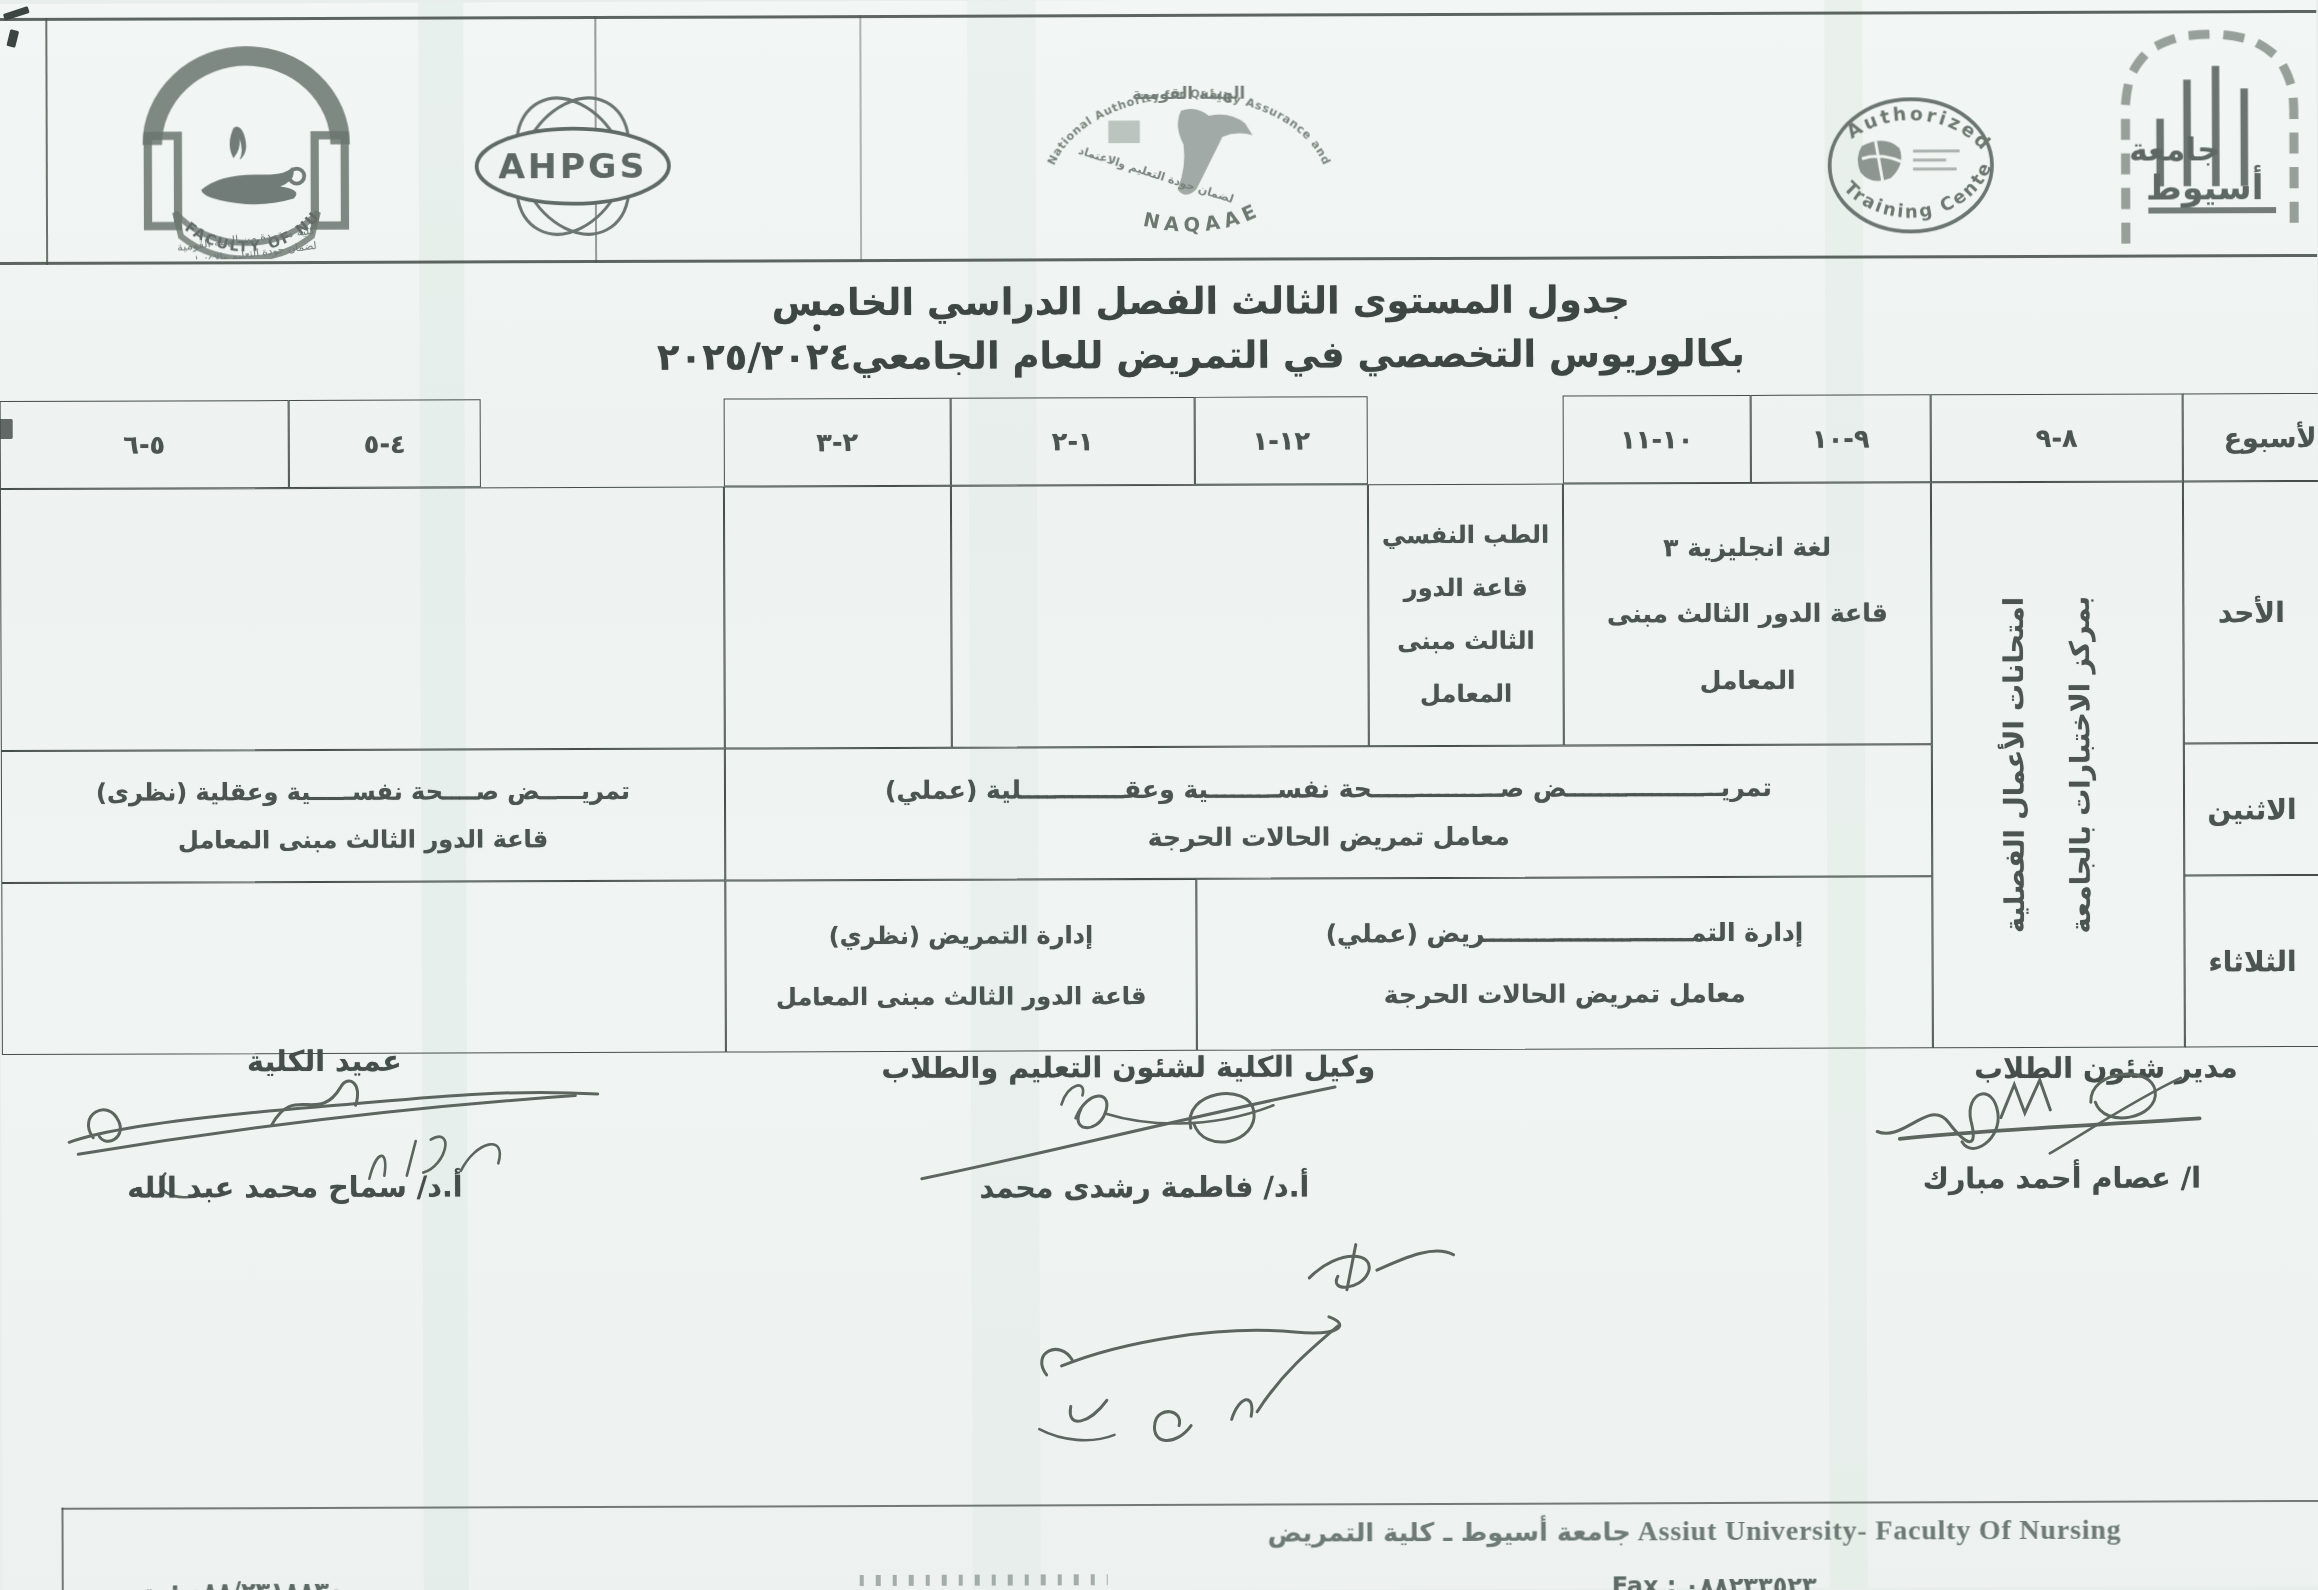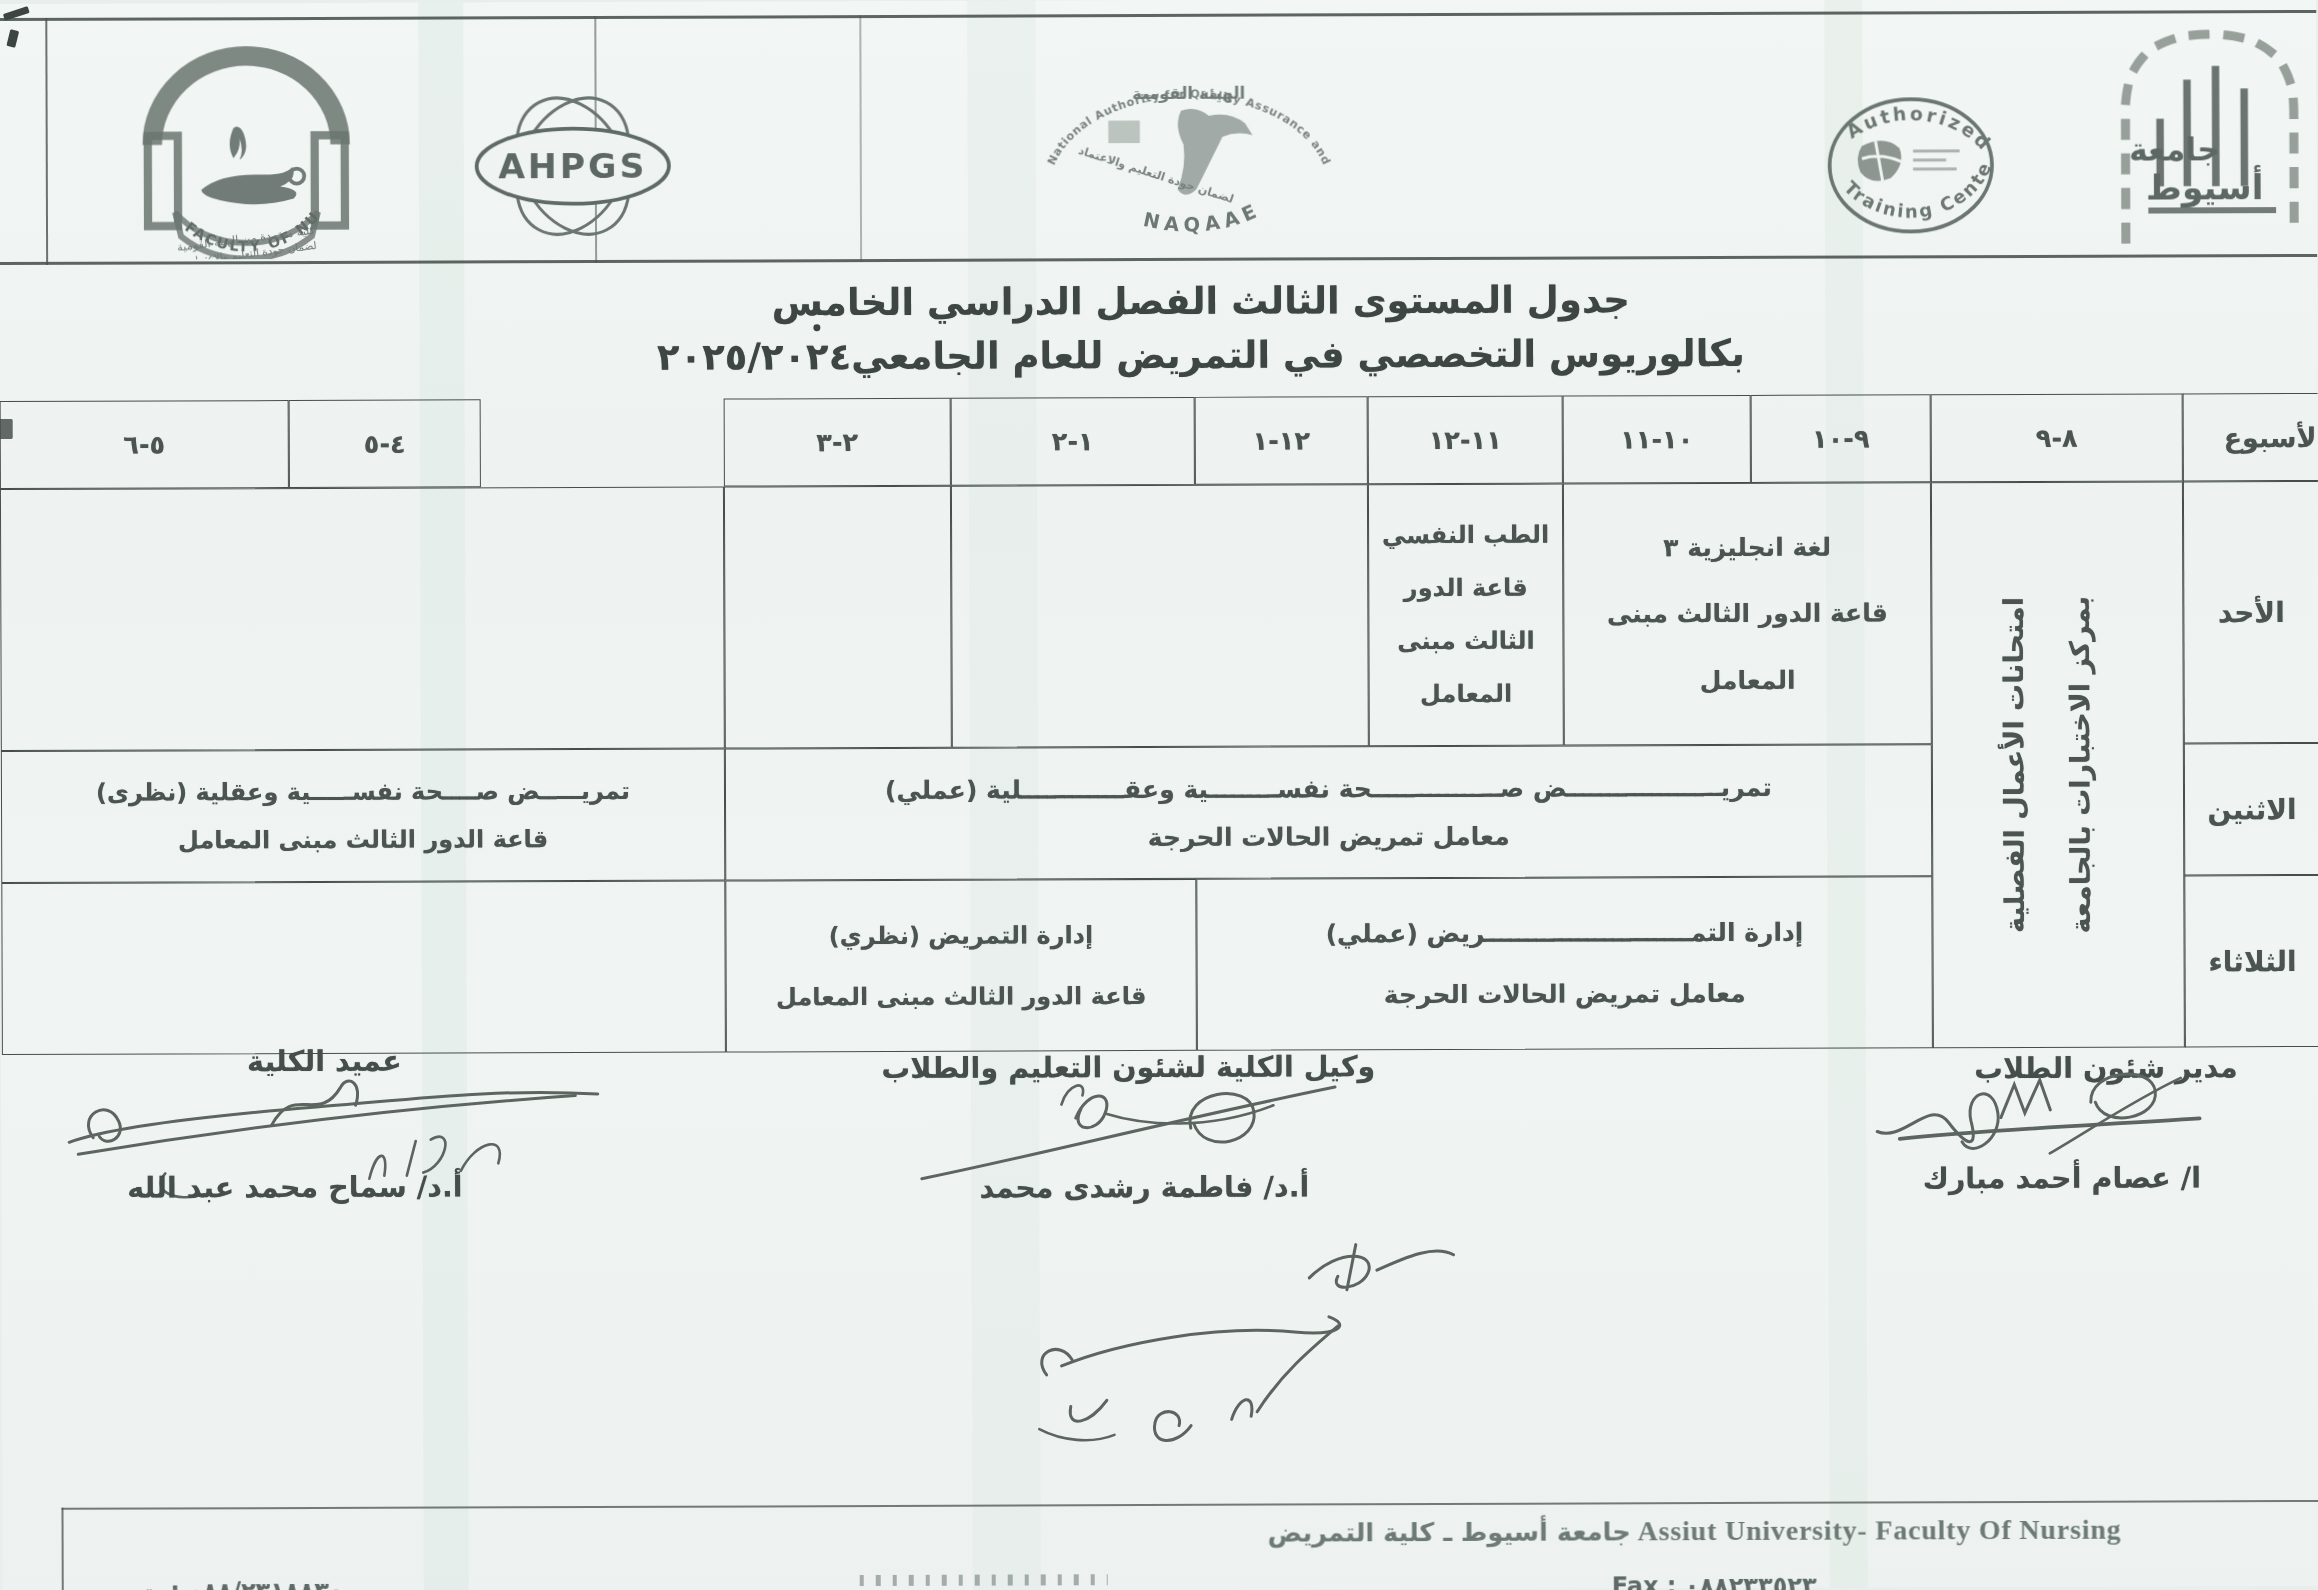--- a/index.html
+++ b/index.html
@@ -178,21 +178,20 @@
     <div class="t1 ink">جدول المستوى الثالث الفصل الدراسي الخامس</div>
     <div class="t2 ink">بكالوريوس التخصصي في التمريض للعام الجامعي٢٠٢٥/٢٠٢٤</div>
   </div>
 
   <div id="grid">
 
     <div class="cell weekhead cut-r" style="grid-row:1;grid-column:1;padding-left:48px;">الأسبوع</div>
     <div class="cell time" style="grid-row:1;grid-column:2;text-align:right;">٨-٩</div>
     <div class="cell time" style="grid-row:1;grid-column:3;">٩-١٠</div>
     <div class="cell time" style="grid-row:1;grid-column:4;">١٠-١١</div>
-    <div class="cell time" style="grid-row:1;grid-column:5;">١١-١٢</div>
     <div class="cell time" style="grid-row:1;grid-column:6;">١٢-١</div>
     <div class="cell time" style="grid-row:1;grid-column:7;">١-٢</div>
     <div class="cell time" style="grid-row:1;grid-column:8;">٢-٣</div>
     <div class="cell time" style="grid-row:1;grid-column:10;">٤-٥</div>
     <div class="cell time" style="grid-row:1;grid-column:11;">٥-٦</div>
 
     <div class="cell day cut-r" style="grid-row:3;grid-column:1;">الاثنين</div>
     <div class="cell day cut-r" style="grid-row:2;grid-column:1;">الأحد</div>
     <div class="cell day cut-r" style="grid-row:4;grid-column:1;">الثلاثاء</div>
 

